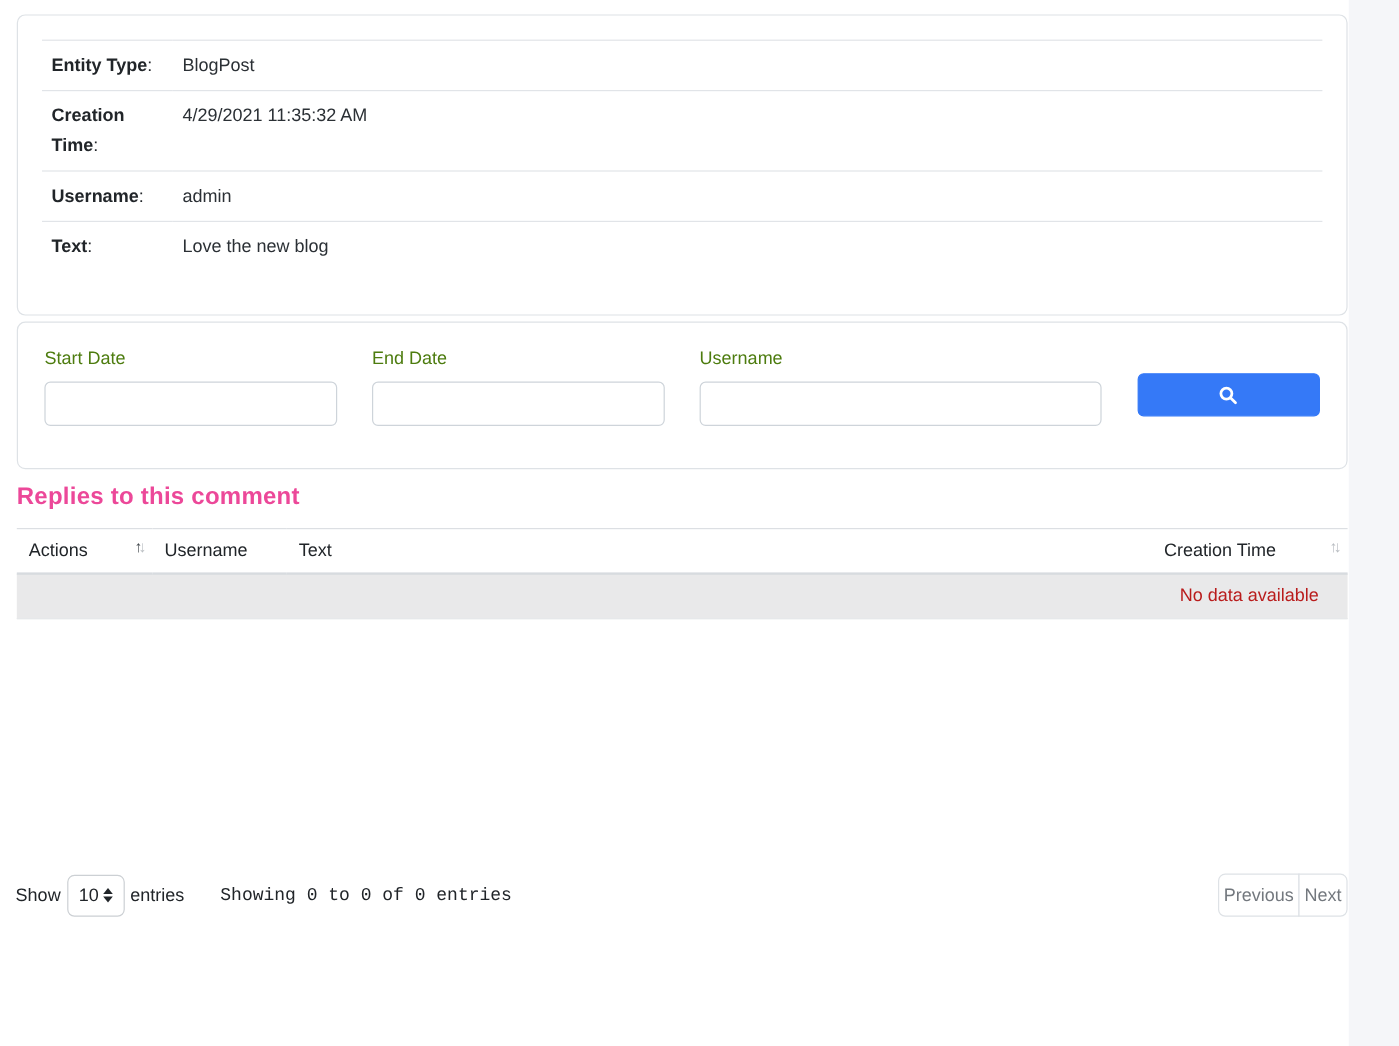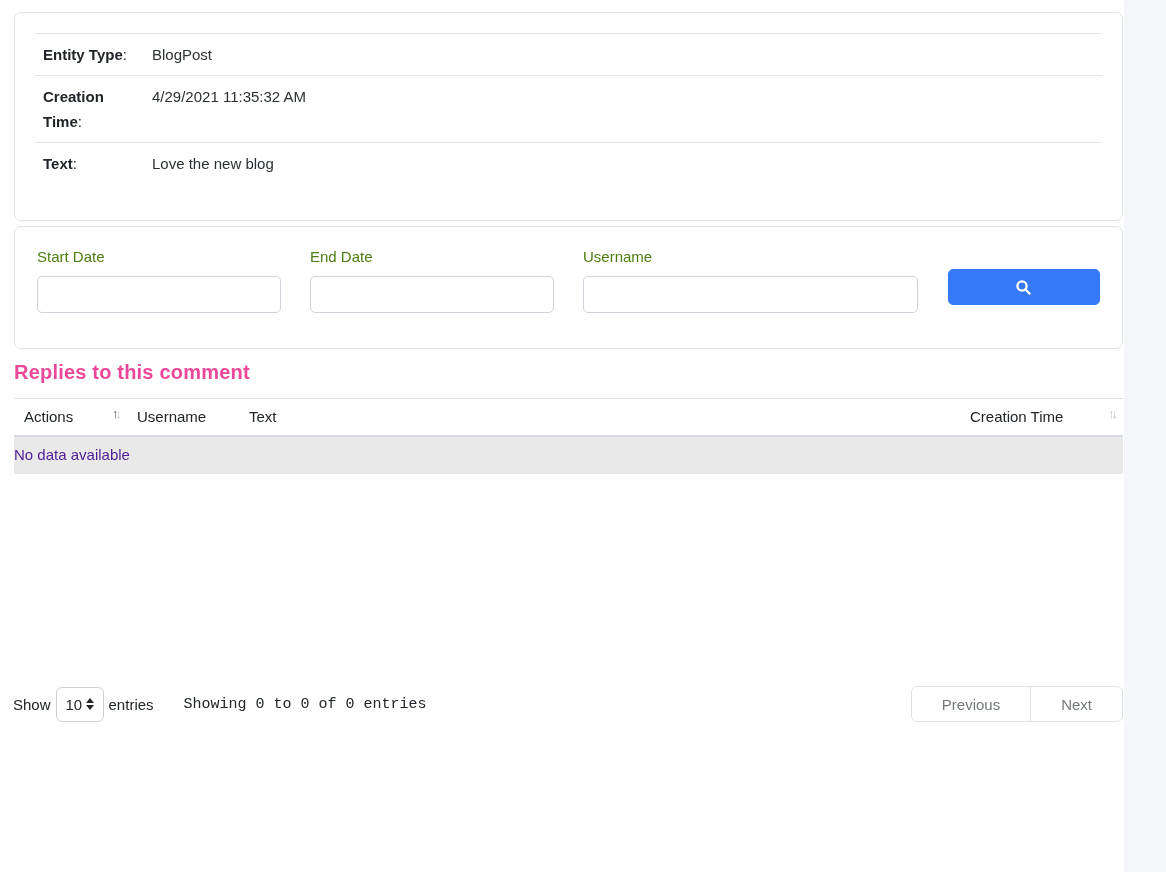--- a/index.html
+++ b/index.html
@@ -42,41 +42,41 @@
     border-collapse:collapse; table-layout:fixed; }
   table.replies-table thead th { border-top:1px solid #dcdfe3;
     border-bottom:2px solid #d7dbdf; font-size:15px; font-weight:400; color:#212529;
     text-align:left; padding:8px 26px 8px 10px; position:relative; height:37px; }
   th.col-actions { width:113px; } th.col-username { width:112px; }
   th.col-text { width:auto; } th.col-ctime { width:163px; }
   .sort-icon { position:absolute; right:8px; top:7px; font-size:13px;
     letter-spacing:-3px; user-select:none; }
   .sort-icon .up { color:#43484d; } .sort-icon .down { color:#bcc0c4; }
   .sort-icon.inactive .up, .sort-icon.inactive .down { color:#b9bdc2; }
-  td.empty-row { background:#e9e9ea; text-align:left; font-size:15px;
-    color:#4c1d95; padding:9px 0; height:38px; border-bottom:1px solid #e6e8ea; }
+  td.empty-row { background:#e9e9ea; text-align:right; font-size:15px;
+    color:#b91c1c; padding:9px 24px; height:38px; border-bottom:1px solid #e6e8ea; }
 
   
   .pagination-bar { margin-top:212px; width:1123px; display:flex;
     align-items:center; height:36px; }
   .pager-left { display:flex; align-items:center; padding-left:13px;
     font-size:15px; color:#212529; }
   .page-size-select { margin:0 5px; width:48px; height:35px; border:1px solid #ccd0d4;
     border-radius:6px; display:flex; align-items:center; justify-content:space-between;
     padding:0 9px; cursor:default; background:#fff; }
   .page-size-select .val { font-size:15px; color:#212529; }
   .spinner-arrows { display:flex; flex-direction:column; gap:2px; }
   .spinner-arrows i { width:0; height:0; border-left:4px solid transparent;
     border-right:4px solid transparent; display:block; }
   .spinner-arrows .tri-up { border-bottom:5px solid #212529; }
   .spinner-arrows .tri-down { border-top:5px solid #212529; }
   .pager-summary { margin-left:30px;font-family:Liberation Mono, monospace; }
   .pager-right { margin-left:auto; display:flex; }
   .page-btn { height:36px; background:#fff; border:1px solid #dee2e6;
-    color:#73787e; font-size:15px; font-family:inherit; padding:0 30px; cursor:pointer; }
+    color:#73787e; font-size:15px; font-family:inherit; padding:0 4px; cursor:pointer; }
   .page-btn.prev { border-radius:6px 0 0 6px; }
   .page-btn.next { border-radius:0 6px 6px 0; margin-left:-1px; }
 </style>
 </head>
 <body>
 
 <div class="bg-strip"></div>
 
 <div class="content">
 
@@ -84,20 +84,24 @@
     <div class="card-body">
       <table class="detail-table">
         <tbody>
           <tr>
             <th><span>Entity Type</span><span style="font-weight:400">:</span></th>
             <td>BlogPost</td>
           </tr>
           <tr>
             <th><span>Creation Time</span><span style="font-weight:400">:</span></th>
             <td>4/29/2021 11:35:32 AM</td>
+          </tr>
+          <tr>
+            <th><span>Username</span><span style="font-weight:400">:</span></th>
+            <td>admin</td>
           </tr>
           <tr>
             <th><span>Text</span><span style="font-weight:400">:</span></th>
             <td>Love the new blog</td>
           </tr>
         </tbody>
       </table>
     </div>
   </div>
 

